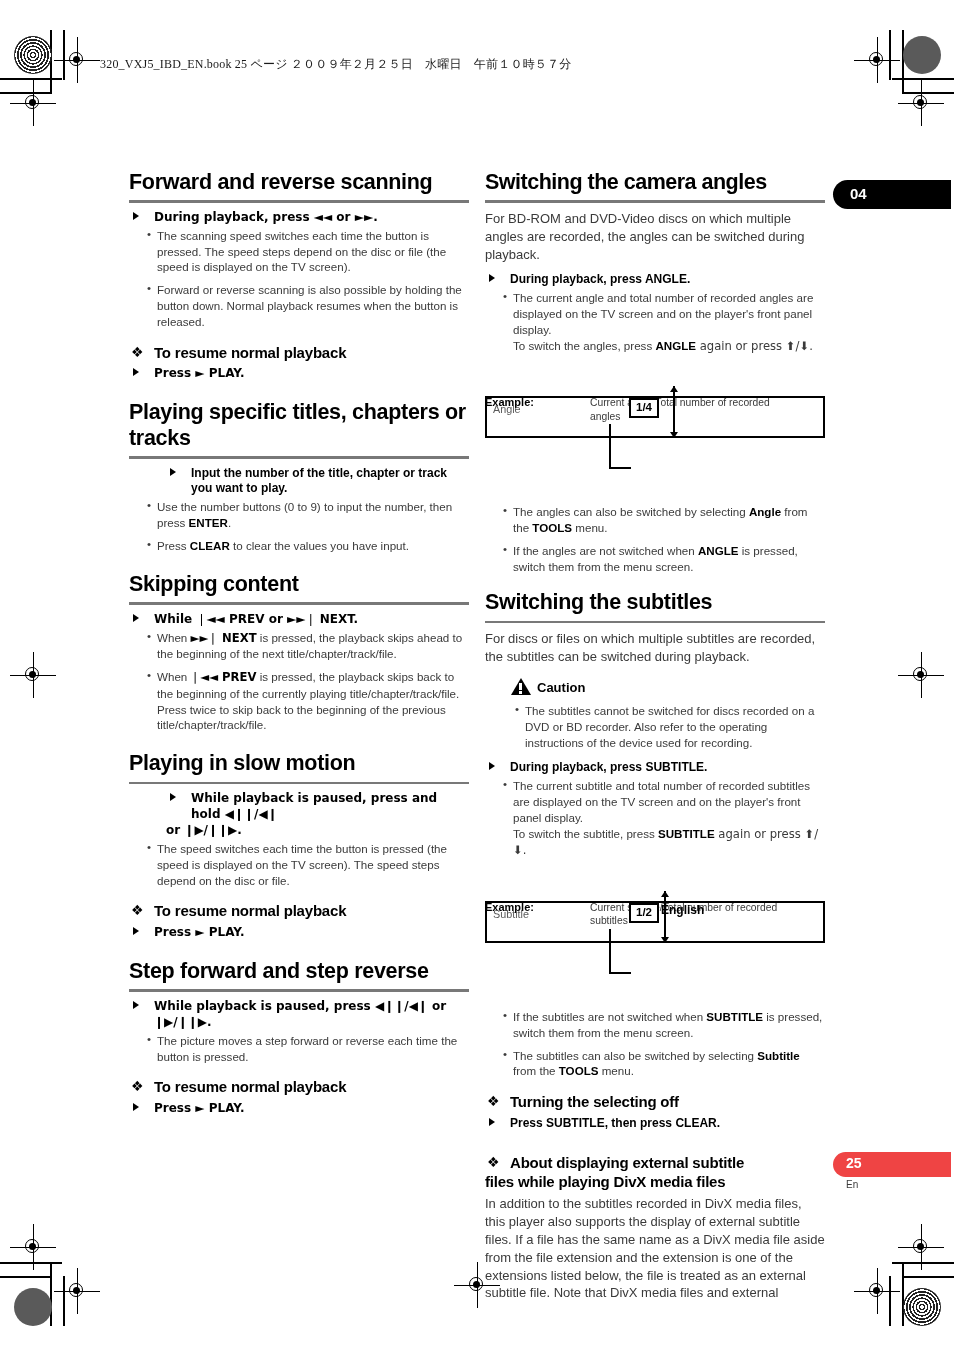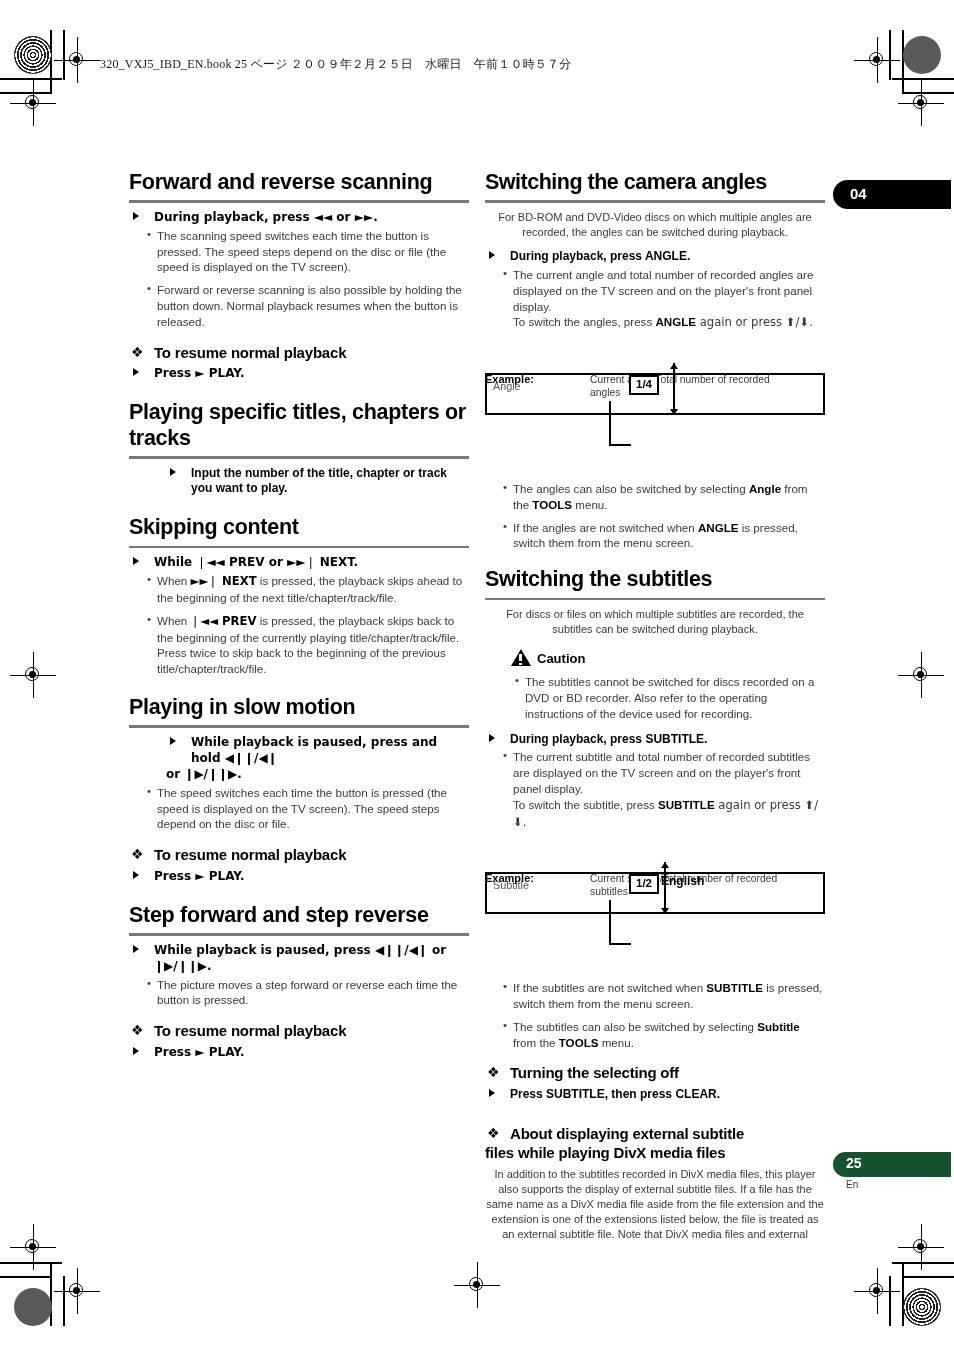--- a/index.html
+++ b/index.html
@@ -75,25 +75,24 @@
     letter-spacing: -0.3px;
   }
   h2.section.tight { letter-spacing: -0.5px; }
   .rule {
     height: 2.6px;
     background: #787878;
     margin: 0 0 7px 0;
   }
 
   .para {
-    font-size: 11px;
+    font-size: 13px;
     line-height: 1.37;
     color: #3a3a3a;
     margin: 0 0 9px 0;
-    text-align: center;
   }
 
   
   .action {
     position: relative;
     font-size: 12px;
     font-weight: bold;
     line-height: 1.33;
     color: #000;
     margin: 0 0 2px 0;
@@ -284,21 +283,21 @@
     color: #fff;
     font-size: 15px;
     font-weight: bold;
   }
 
   
   .pagenum {
     position: absolute;
     left: 833px; top: 1152px;
     width: 118px; height: 25px;
-    background: #14532d;
+    background: #ef4444;
     border-radius: 13px 0 0 13px;
   }
   .pagenum span {
     position: absolute;
     left: 13px; top: 3px;
     color: #fff;
     font-size: 14px;
     font-weight: bold;
   }
   .pagelang {
@@ -426,20 +425,24 @@
   <ul class="dots">
     <li>The scanning speed switches each time the button is pressed. The speed steps depend on the disc or file (the speed is displayed on the TV screen).</li>
     <li>Forward or reverse scanning is also possible by holding the button down. Normal playback resumes when the button is released.</li>
   </ul>
   <h3 class="sub"><span class="dia glyph">❖</span><span>To resume normal playback</span></h3>
   <p class="action"><span class="tri"></span><span class="glyph">Press ► PLAY.</span></p>
 
   <h2 class="section" style="margin-top:18px;">Playing specific titles, chapters or tracks</h2>
   <div class="rule"></div>
   <p class="action outdent"><span class="tri"></span><span>Input the number of the title, chapter or track you want to play.</span></p>
+  <ul class="dots">
+    <li><span>Use the number buttons (0 to 9) to input the number, then press </span><b>ENTER</b><span>.</span></li>
+    <li><span>Press </span><b>CLEAR</b><span> to clear the values you have input.</span></li>
+  </ul>
 
   <h2 class="section" style="margin-top:18px;">Skipping content</h2>
   <div class="rule"></div>
   <p class="action"><span class="tri"></span><span class="glyph">While ❘◄◄ PREV or ►►❘ NEXT.</span></p>
   <ul class="dots">
     <li><span>When </span><b class="glyph">►►❘ NEXT</b><span> is pressed, the playback skips ahead to the beginning of the next title/chapter/track/file.</span></li>
     <li><span>When </span><b class="glyph">❘◄◄ PREV</b><span> is pressed, the playback skips back to the beginning of the currently playing title/chapter/track/file. Press twice to skip back to the beginning of the previous title/chapter/track/file.</span></li>
   </ul>
 
   <h2 class="section" style="margin-top:18px;">Playing in slow motion</h2>

